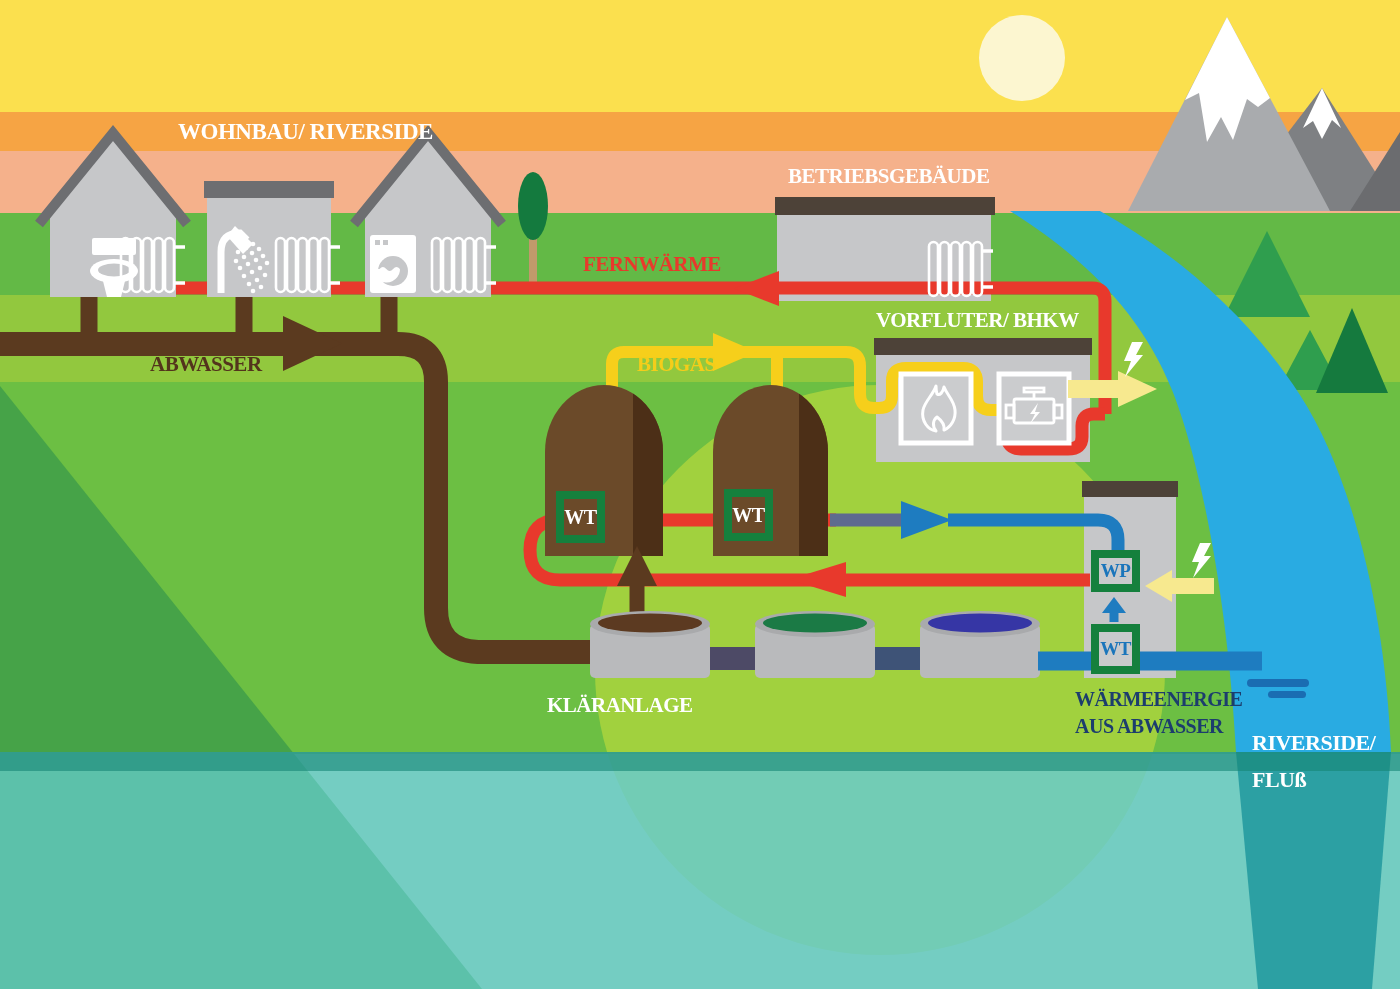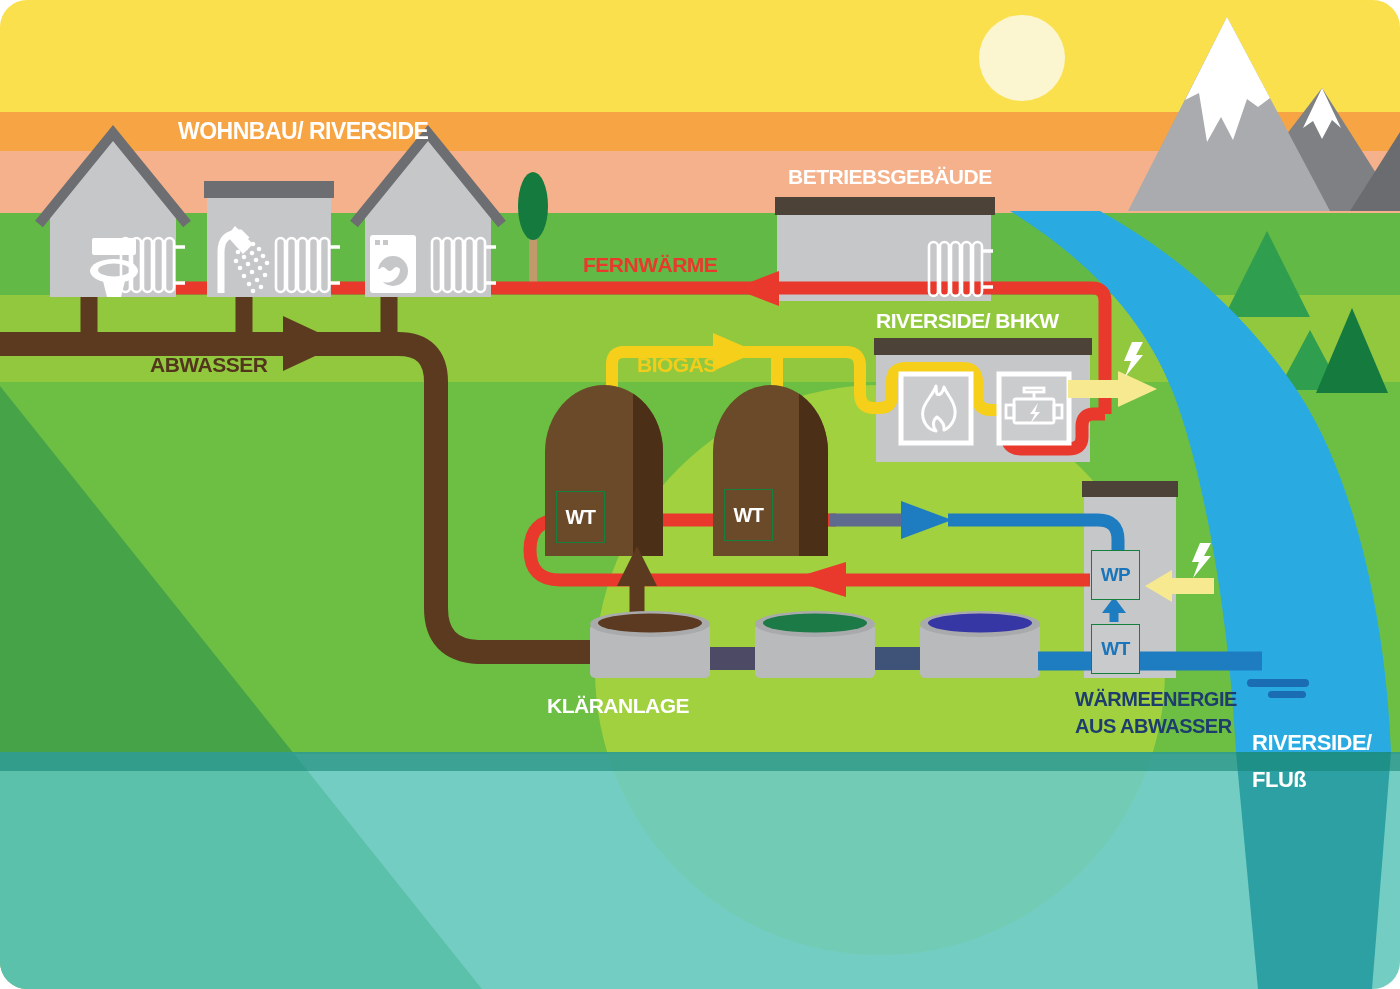--- a/index.html
+++ b/index.html
@@ -1,42 +1,41 @@
 <!DOCTYPE html>
 <html><head>
 <meta charset="utf-8">
 <style>
   html,body{margin:0;padding:0;background:#fff;}
   #canvas{
     position:relative;width:1400px;height:989px;overflow:hidden;
-    font-family:Liberation Sans, sans-serif;
-    border-radius:27px;
+    font-family:Liberation Serif, serif;
   }
   #scene{position:absolute;left:0;top:0;}
   .lbl{
     position:absolute;font-weight:bold;letter-spacing:-0.5px;
     white-space:pre;color:#fff;line-height:1.1;
   }
   .lbl-wohnbau{left:178px;top:119px;font-size:23px;}
   .lbl-betrieb{left:788px;top:165px;font-size:21px;}
   .lbl-fern{left:583px;top:253px;font-size:21px;color:#e8392c;}
   .lbl-abwasser{left:150px;top:353px;font-size:21px;color:#53341c;text-align:right;}
   .lbl-biogas{left:637px;top:353px;font-size:21px;color:#f4cd1a;}
   .lbl-heiz{left:876px;top:309px;font-size:21px;}
   .lbl-klaer{left:547px;top:694px;font-size:21px;}
   .lbl-waerme{left:1075px;top:686px;font-size:20px;color:#1c3d6d;line-height:27px;}
   .lbl-vorfluter{left:1252px;top:724px;font-size:22px;line-height:37px;}
   .wtbox{
-    position:absolute;border:1px solid #15803d;box-sizing:border-box;
+    position:absolute;border:8px solid #15803d;box-sizing:border-box;
     display:flex;align-items:center;justify-content:center;
     font-weight:bold;font-size:20px;letter-spacing:-0.5px;
   }
   .wt1{left:556px;top:491px;width:49px;height:52px;color:#fff;background:transparent;}
   .wt2{left:724px;top:489px;width:49px;height:52px;color:#fff;background:transparent;}
-  .wp{left:1091px;top:550px;width:49px;height:50px;color:#1b75bb;background:#c9cacc;font-size:19px;}
+  .wp{left:1091px;top:550px;width:49px;height:42px;color:#1b75bb;background:#c9cacc;font-size:19px;}
   .wtr{left:1091px;top:624px;width:49px;height:50px;color:#1b75bb;background:#c9cacc;font-size:19px;}
 </style>
 </head>
 <body>
 
 <div id="canvas">
 
 <svg id="scene" width="1400" height="989" viewBox="0 0 1400 989">
   <defs>
     <g id="radiator">
@@ -269,21 +268,21 @@
     <path d="M 1114 622 V 612" stroke="#1e7cc0" stroke-width="9"></path>
     <polygon points="1102,613 1126,613 1114,597" fill="#1e7cc0"></polygon>
   </g>
 </svg>
 
 <div class="lbl lbl-wohnbau">WOHNBAU/ RIVERSIDE</div>
 <div class="lbl lbl-betrieb">BETRIEBSGEBÄUDE</div>
 <div class="lbl lbl-fern">FERNWÄRME</div>
 <div class="lbl lbl-abwasser">ABWASSER</div>
 <div class="lbl lbl-biogas">BIOGAS</div>
-<div class="lbl lbl-heiz">RIVERSIDE/ BHKW</div>
+<div class="lbl lbl-heiz">VORFLUTER/ BHKW</div>
 <div class="lbl lbl-klaer">KLÄRANLAGE</div>
 <div class="lbl lbl-waerme"><span>WÄRMEENERGIE</span><br><span>AUS ABWASSER</span></div>
 <div class="lbl lbl-vorfluter"><span>RIVERSIDE/</span><br><span>FLUß</span></div>
 
 <div class="wtbox wt1">
       <span>WT</span>
     </div>
 <div class="wtbox wt2">
       <span>WT</span>
     </div>

